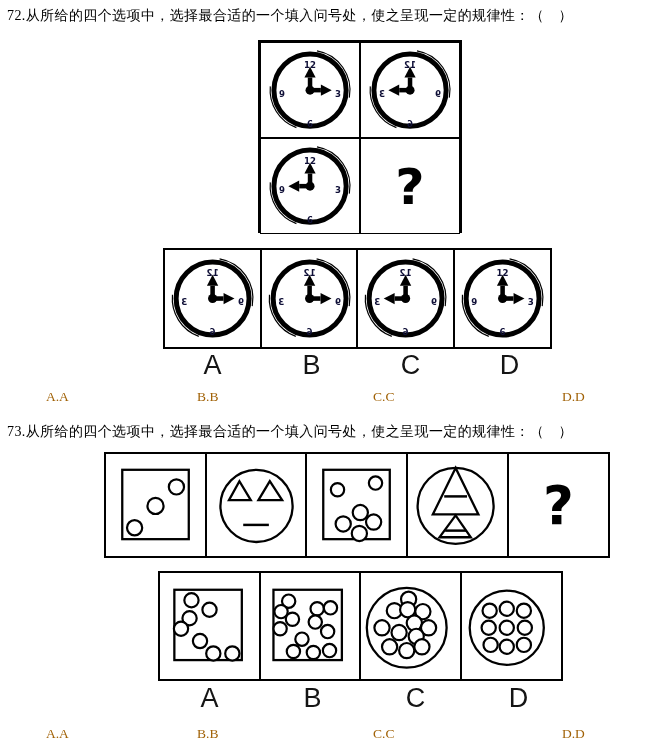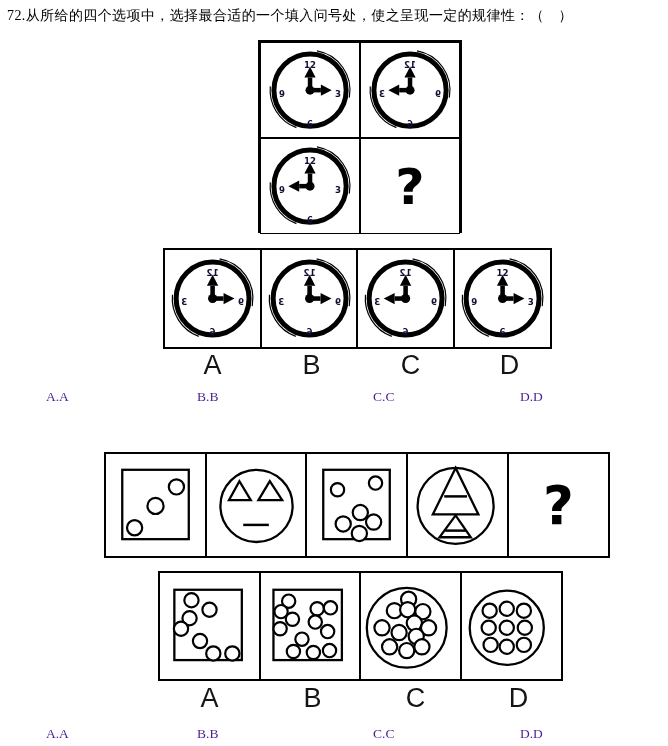--- a/index.html
+++ b/index.html
@@ -44,27 +44,27 @@
     position:absolute;display:flex;color:#151515;
     font-family:"Liberation Sans","DejaVu Sans",sans-serif;font-size:27px;line-height:30px;
   }
   .letters span{display:block;text-align:center}
   .letters72{left:163px;top:350px}
   .letters72 span{width:99px}
   .letters73{left:158px;top:683px}
   .letters73 span{width:103px}
 
   .choices{
-    position:absolute;left:0;width:668px;height:18px;color:#4c1d95;
+    position:absolute;left:0;width:668px;height:18px;color:#a16207;
     font-family:"Liberation Serif","DejaVu Serif",serif;font-size:13.5px;
   }
   .choices span{position:absolute;top:0;white-space:pre}
   #choices-72{top:389px}
   #choices-73{top:726px}
-  .pos-a{left:46px}.pos-b{left:197px}.pos-c{left:373px}.pos-d{left:520px}
+  .pos-a{left:46px}.pos-b{left:197px}.pos-c{left:373px}.pos-d{left:562px}
 </style>
 </head>
 <body>
 
 <div class="canvas">
 
   <div class="prompt" id="q72-prompt">72.从所给的四个选项中，选择最合适的一个填入问号处，使之呈现一定的规律性：（　）</div>
 
   <div class="grid22">
     <div class="cell">
@@ -234,20 +234,21 @@
     <span>D</span>
   </div>
 
   <div class="choices" id="choices-72">
     <span class="pos-a">A.A</span>
     <span class="pos-b">B.B</span>
     <span class="pos-c">C.C</span>
     <span class="pos-d">D.D</span>
   </div>
 
+  <div class="prompt" id="q73-prompt">73.从所给的四个选项中，选择最合适的一个填入问号处，使之呈现一定的规律性：（　）</div>
 
   <div class="boxrow row73">
     <div class="cell">
       <div class="fig">
           <svg viewBox="0 0 100 100" aria-hidden="true">
             <rect x="15" y="13" width="70" height="73" fill="none" stroke="#000000" stroke-width="2.4"></rect>
             <circle cx="28" cy="74" r="8" fill="#fff" stroke="#000000" stroke-width="2.3"></circle>
             <circle cx="50" cy="51" r="8.5" fill="#fff" stroke="#000000" stroke-width="2.3"></circle>
             <circle cx="72" cy="31" r="8" fill="#fff" stroke="#000000" stroke-width="2.3"></circle>
           </svg>

